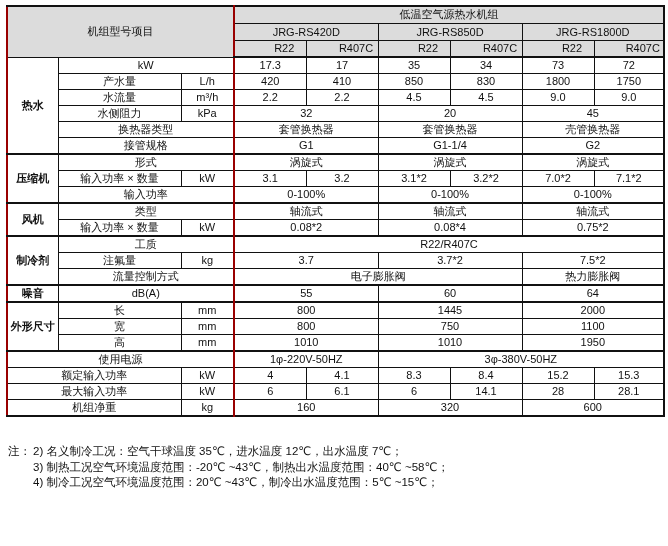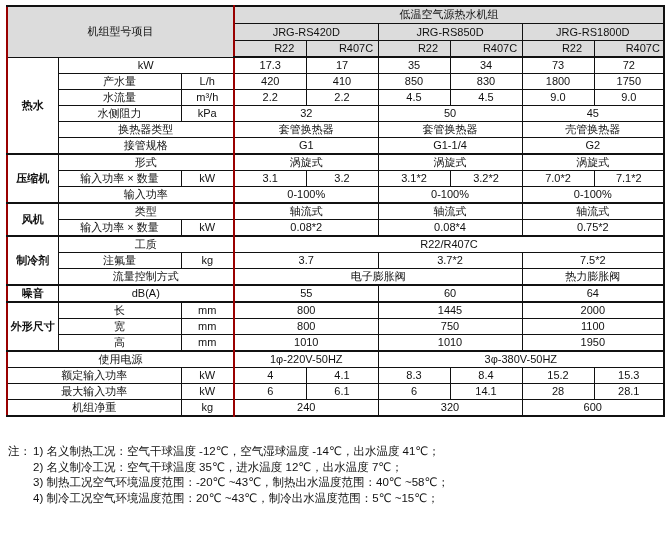--- a/index.html
+++ b/index.html
@@ -98,21 +98,21 @@
         <td colspan="1">2.2</td>
         <td colspan="1">4.5</td>
         <td colspan="1">4.5</td>
         <td colspan="1">9.0</td>
         <td colspan="1">9.0</td>
       </tr>
       <tr>
         <td colspan="1" class="cjk">水侧阻力</td>
         <td colspan="1">kPa</td>
         <td colspan="2" class="rl">32</td>
-        <td colspan="2">50</td>
+        <td colspan="2">20</td>
         <td colspan="2">45</td>
       </tr>
       <tr>
         <td colspan="2" class="cjk">换热器类型</td>
         <td colspan="2" class="rl cjk">套管换热器</td>
         <td colspan="2" class="cjk">套管换热器</td>
         <td colspan="2" class="cjk">壳管换热器</td>
       </tr>
       <tr>
         <td colspan="2" class="cjk">接管规格</td>
@@ -224,28 +224,27 @@
         <td colspan="1" class="rl">6</td>
         <td colspan="1">6.1</td>
         <td colspan="1">6</td>
         <td colspan="1">14.1</td>
         <td colspan="1">28</td>
         <td colspan="1">28.1</td>
       </tr>
       <tr>
         <td colspan="2" class="cjk">机组净重</td>
         <td colspan="1">kg</td>
-        <td colspan="2" class="rl">240</td>
+        <td colspan="2" class="rl">160</td>
         <td colspan="2">320</td>
         <td colspan="2">600</td>
       </tr>
     </tbody>
 </table>
 
 <div class="notes">
   <span class="prefix">注：</span>
   <div class="note-lines">
-    <div>1) 名义制热工况：空气干球温度 -12℃，空气湿球温度 -14℃，出水温度 41℃；</div>
     <div>2) 名义制冷工况：空气干球温度 35℃，进水温度 12℃，出水温度 7℃；</div>
     <div>3) 制热工况空气环境温度范围：-20℃ ~43℃，制热出水温度范围：40℃ ~58℃；</div>
     <div>4) 制冷工况空气环境温度范围：20℃ ~43℃，制冷出水温度范围：5℃ ~15℃；</div>
   </div>
 </div>
 
 </body></html>

